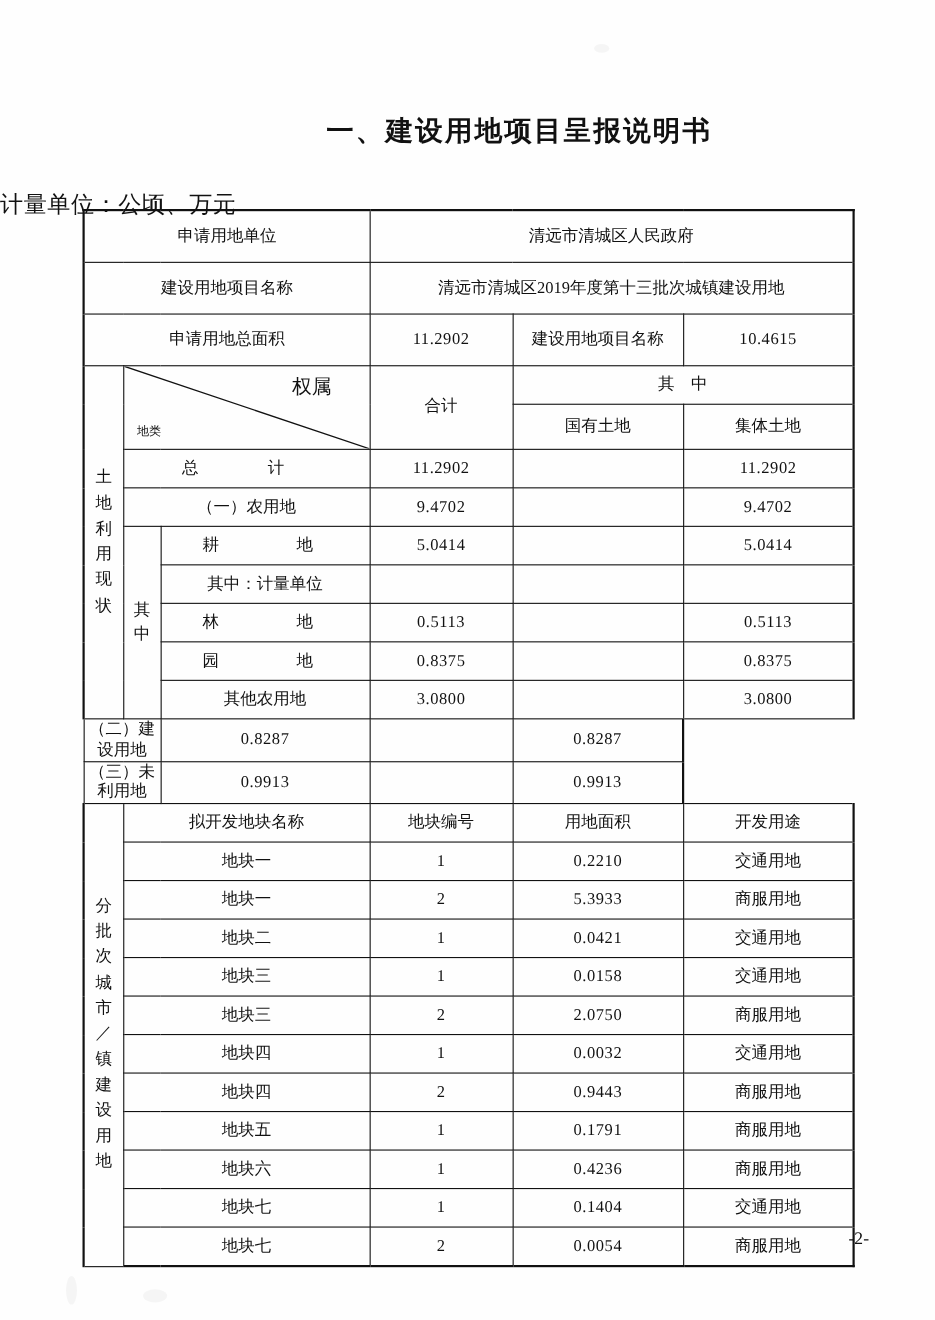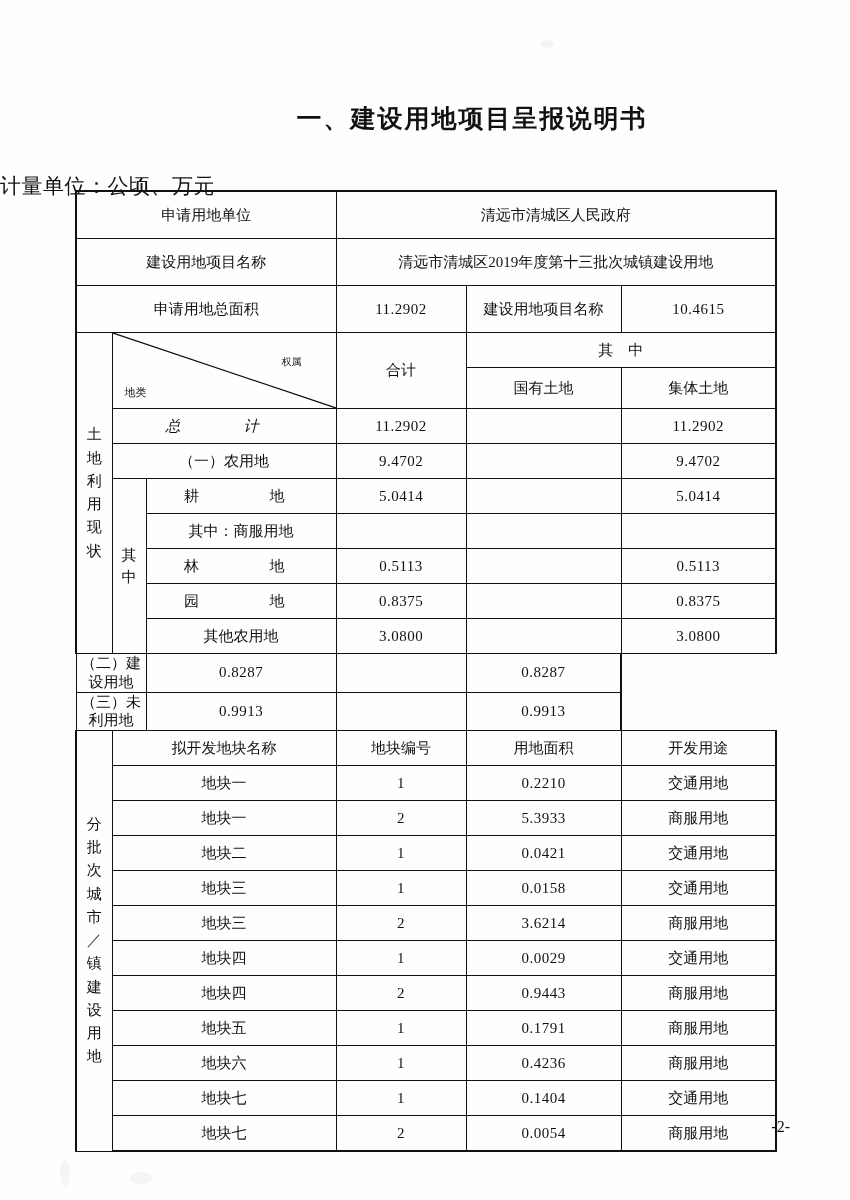--- a/index.html
+++ b/index.html
@@ -109,32 +109,32 @@
   }
   .diag svg {
     position: absolute;
     left: 0; top: 0;
     width: 100%;
     height: 100%;
   }
   .diag .tr {
     position: absolute;
     right: 34px;
-    top: 23px;
-    font-size: 10px;
+    top: 7px;
+    font-size: 18px;
   }
   .diag .bl {
     position: absolute;
     left: 12px;
     bottom: 8px;
     font-size: 11px;
   }
 
   .sp2 { letter-spacing: 0.9em; padding-left: 0.9em; }
-  .sp3 { letter-spacing: 1.6em; padding-left: 1.6em; font-style: italic; }
+  .sp3 { letter-spacing: 1.6em; padding-left: 1.6em; }
 
   .num { font-family: "Liberation Serif", "DejaVu Serif", serif; letter-spacing: 0.5px; margin-left: 20px; }
 
   .pageno {
     position: absolute;
     top: 1118px;
     left: 0;
     width: 790px;
     text-align: right;
     font-size: 16px;
@@ -221,21 +221,21 @@
                 <span>其</span>
                 <span>中</span>
               </div>
             </td>
             <td class="r-std sp2" colspan="1">耕　　地</td>
             <td class="r-std num">5.0414</td>
             <td class="r-std num"></td>
             <td class="r-std num outer-r">5.0414</td>
           </tr>
           <tr>
-            <td class="r-std" colspan="1">其中：商服用地</td>
+            <td class="r-std" colspan="1">其中：计量单位</td>
             <td class="r-std num"></td>
             <td class="r-std num"></td>
             <td class="r-std num outer-r"></td>
           </tr>
           <tr>
             <td class="r-std sp2" colspan="1">林　　地</td>
             <td class="r-std num">0.5113</td>
             <td class="r-std num"></td>
             <td class="r-std num outer-r">0.5113</td>
           </tr>
@@ -304,27 +304,27 @@
           </tr>
           <tr>
             <td class="r-std" colspan="2">地块三</td>
             <td class="r-std num">1</td>
             <td class="r-std num">0.0158</td>
             <td class="r-std outer-r">交通用地</td>
           </tr>
           <tr>
             <td class="r-std" colspan="2">地块三</td>
             <td class="r-std num">2</td>
-            <td class="r-std num">3.6214</td>
+            <td class="r-std num">2.0750</td>
             <td class="r-std outer-r">商服用地</td>
           </tr>
           <tr>
             <td class="r-std" colspan="2">地块四</td>
             <td class="r-std num">1</td>
-            <td class="r-std num">0.0029</td>
+            <td class="r-std num">0.0032</td>
             <td class="r-std outer-r">交通用地</td>
           </tr>
           <tr>
             <td class="r-std" colspan="2">地块四</td>
             <td class="r-std num">2</td>
             <td class="r-std num">0.9443</td>
             <td class="r-std outer-r">商服用地</td>
           </tr>
           <tr>
             <td class="r-std" colspan="2">地块五</td>

